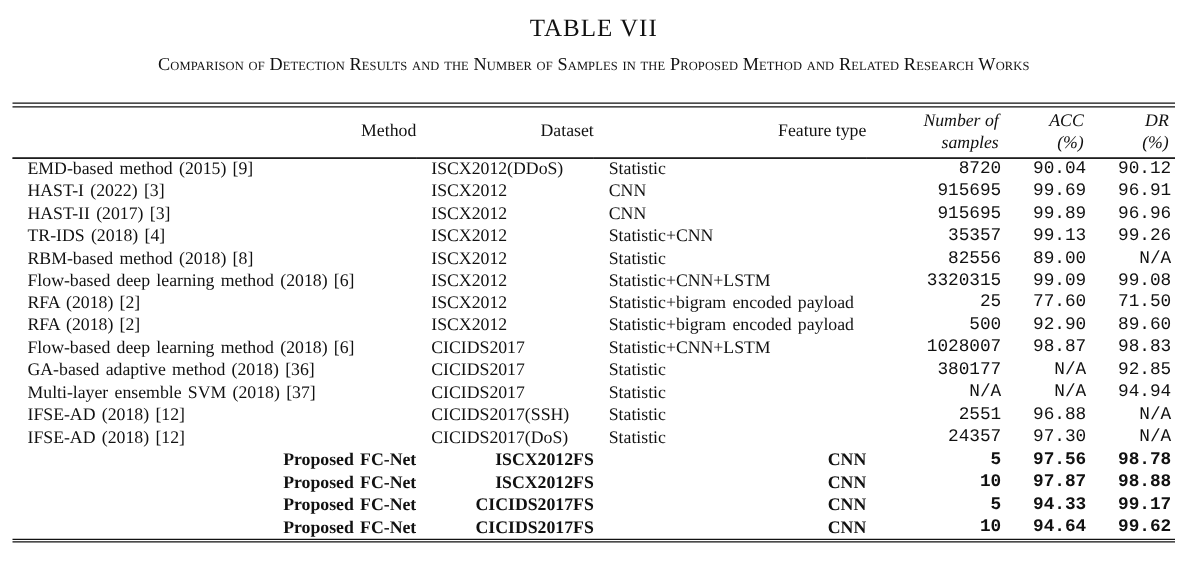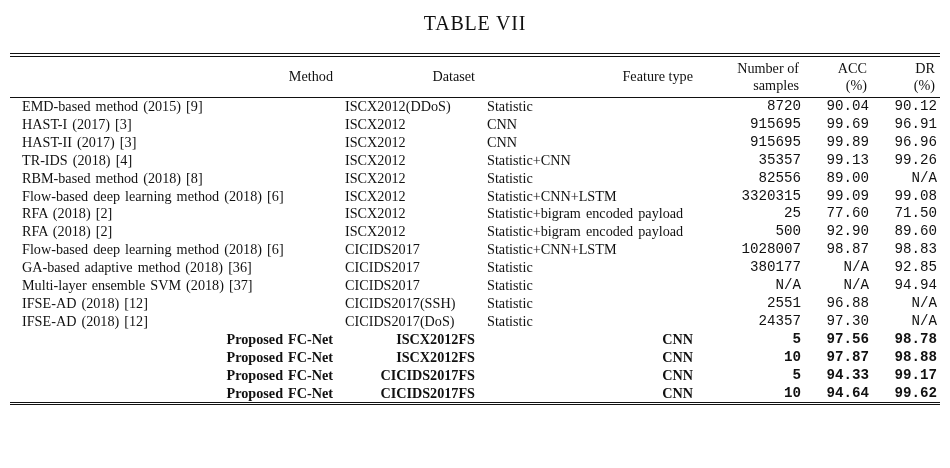--- a/index.html
+++ b/index.html
@@ -62,40 +62,41 @@
   col.c-dr      { width: 68px;  }
 
   thead th {
     font-weight: normal;
     vertical-align: middle;
     padding: 3px 0 4px 0;
     line-height: 16.5px;
   }
   thead tr { border-bottom: 1.3px solid #111; }
   th.txt { text-align: right; padding-left: 12px; }
-  th.num { text-align: right; padding-right: 5px; }
+  th.num { text-align: right; padding-right: 5px; font-style: italic; }
   th .hdr-line { display: block; }
 
   tbody td {
     line-height: 17.9px;
     padding: 0;
     white-space: nowrap;
     overflow: hidden;
   }
   td.txt { text-align: left; padding-left: 12px; word-spacing: 1.5px; }
   td.num { text-align: right; padding-right: 3px; font-family: Liberation Mono, monospace; }
   tr.bold td { font-weight: bold; text-align: right; }
 </style>
 </head>
 <body>
 
 <div class="page">
 
   <div class="table-number">TABLE VII</div>
 
+  <div class="table-caption">Comparison of Detection Results and the Number of Samples in the Proposed Method and Related Research Works</div>
 
   <div class="table-wrap">
     <div class="rule-double-top"></div>
 
     <table class="results">
       <colgroup>
         <col class="c-method">
         <col class="c-dataset">
         <col class="c-feature">
         <col class="c-samples">
@@ -130,21 +131,21 @@
       <tbody>
           <tr>
             <td class="txt">EMD-based method (2015) [9]</td>
             <td class="txt">ISCX2012(DDoS)</td>
             <td class="txt">Statistic</td>
             <td class="num">8720</td>
             <td class="num">90.04</td>
             <td class="num">90.12</td>
           </tr>
           <tr>
-            <td class="txt">HAST-I (2017) [3]</td>
+            <td class="txt">HAST-I (2022) [3]</td>
             <td class="txt">ISCX2012</td>
             <td class="txt">CNN</td>
             <td class="num">915695</td>
             <td class="num">99.69</td>
             <td class="num">96.91</td>
           </tr>
           <tr>
             <td class="txt">HAST-II (2017) [3]</td>
             <td class="txt">ISCX2012</td>
             <td class="txt">CNN</td>

